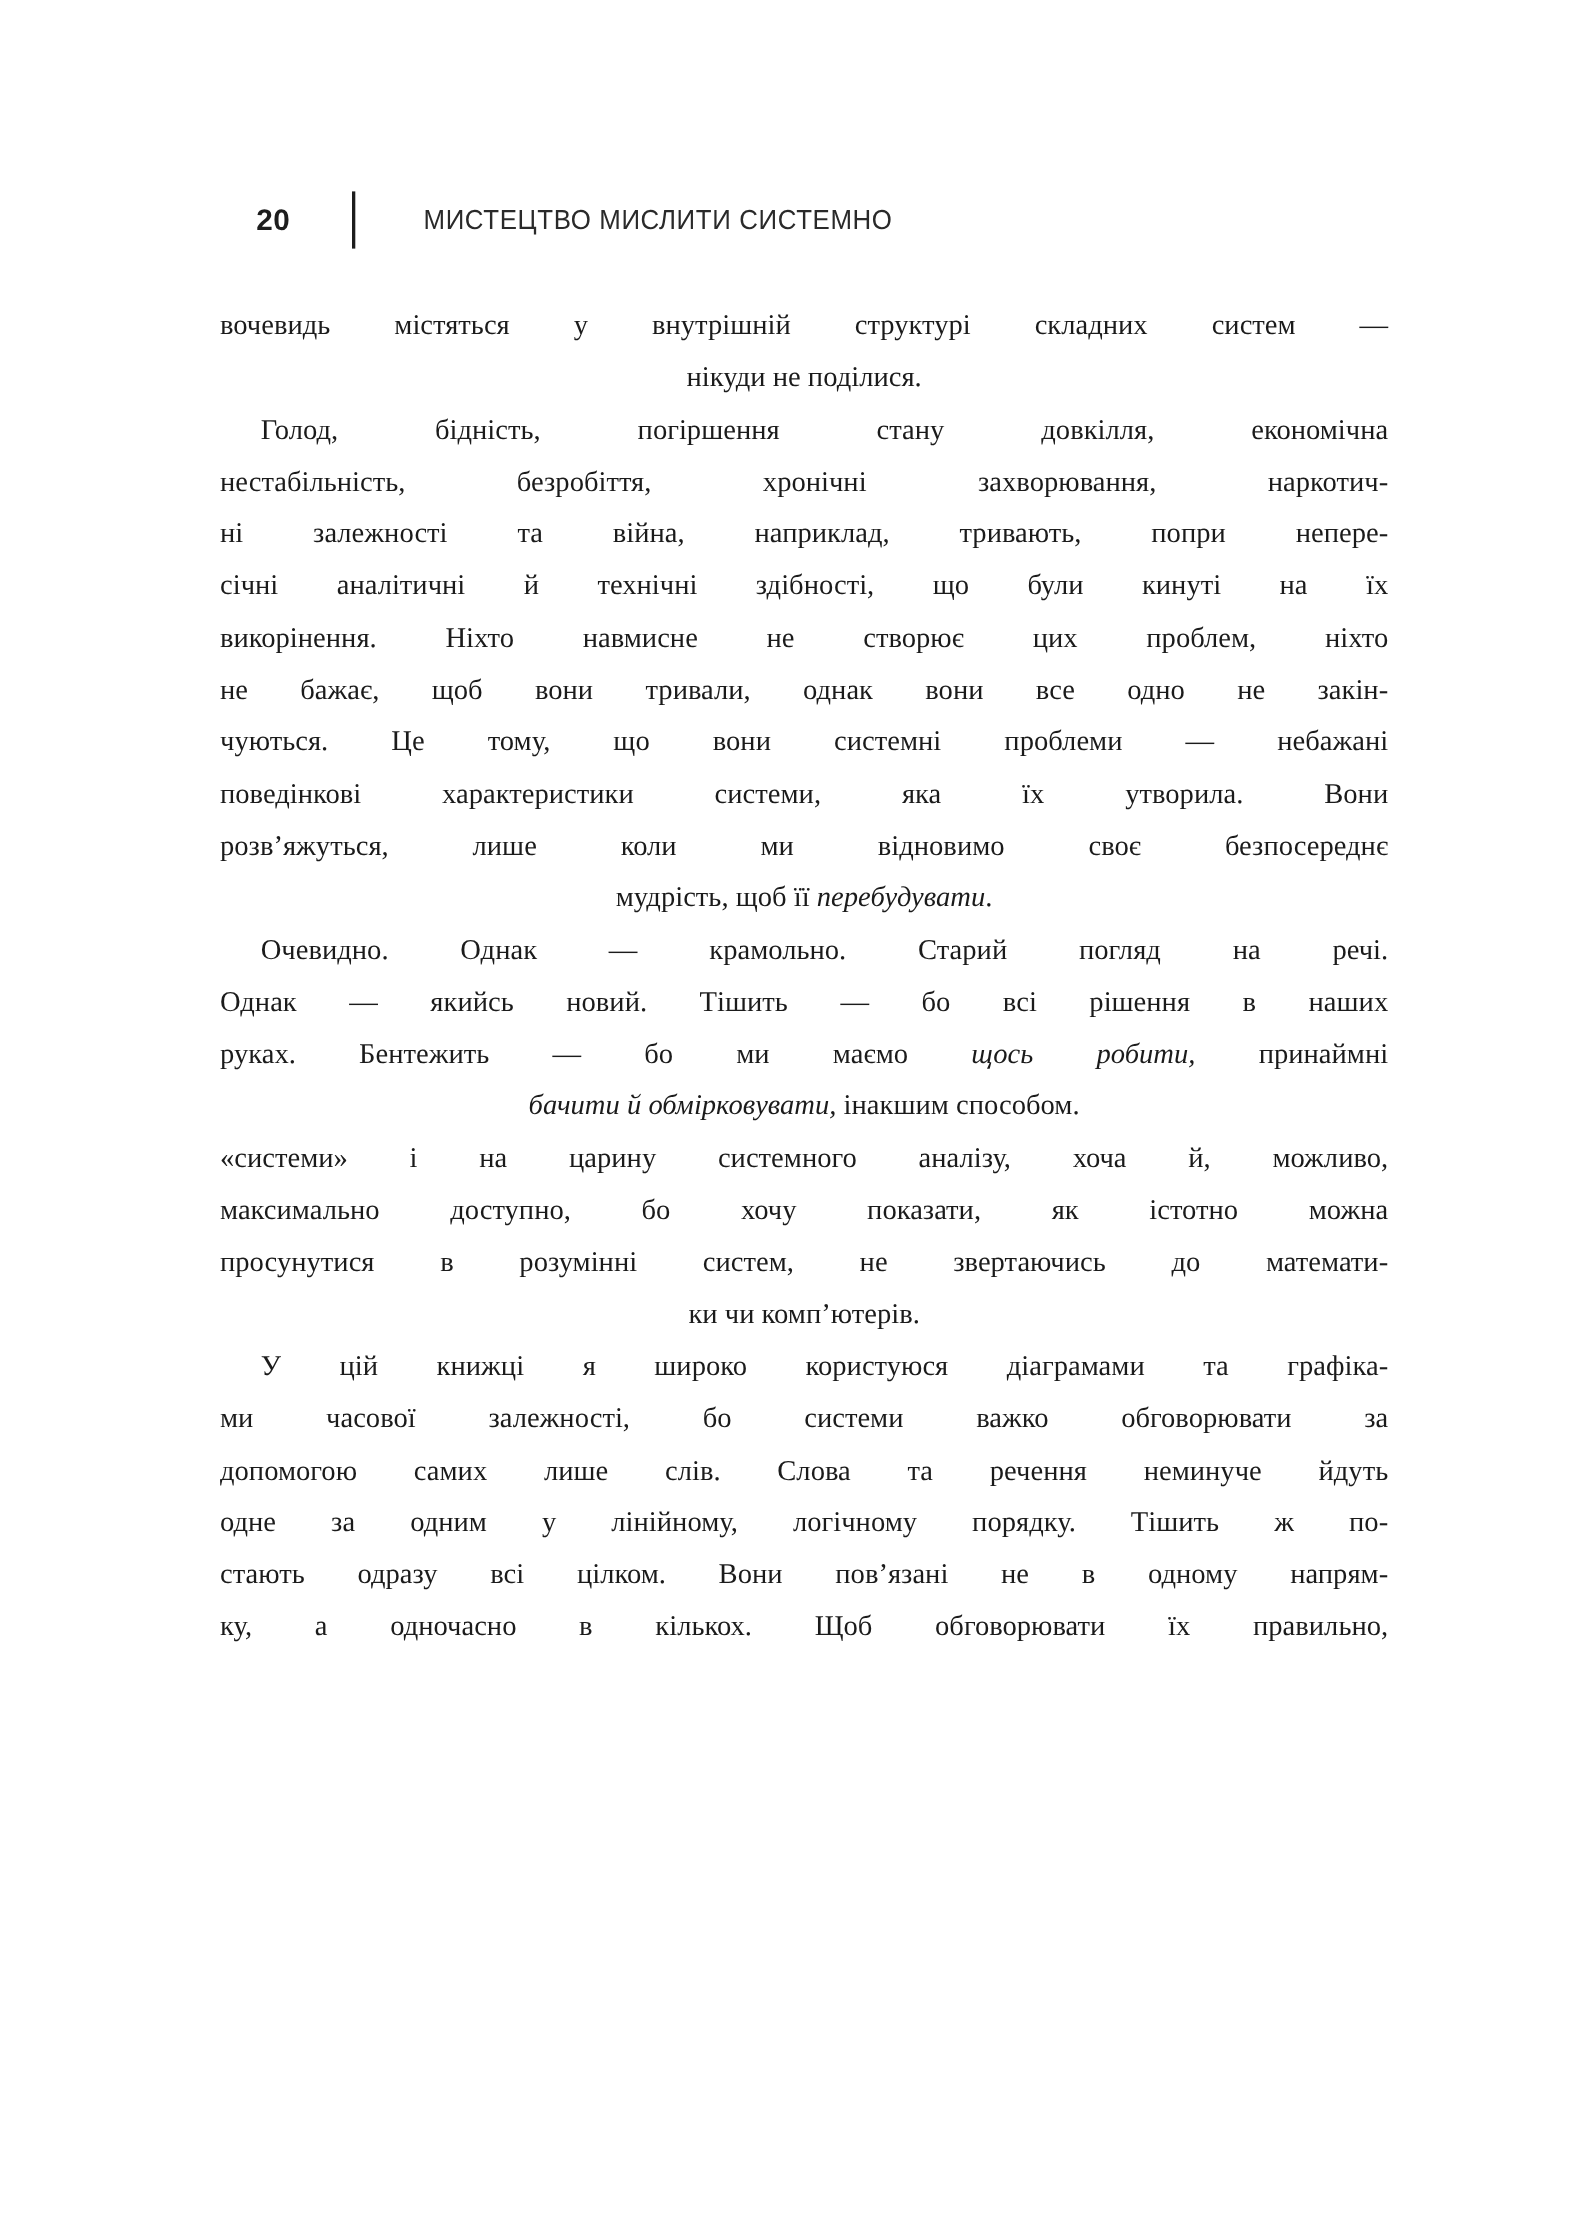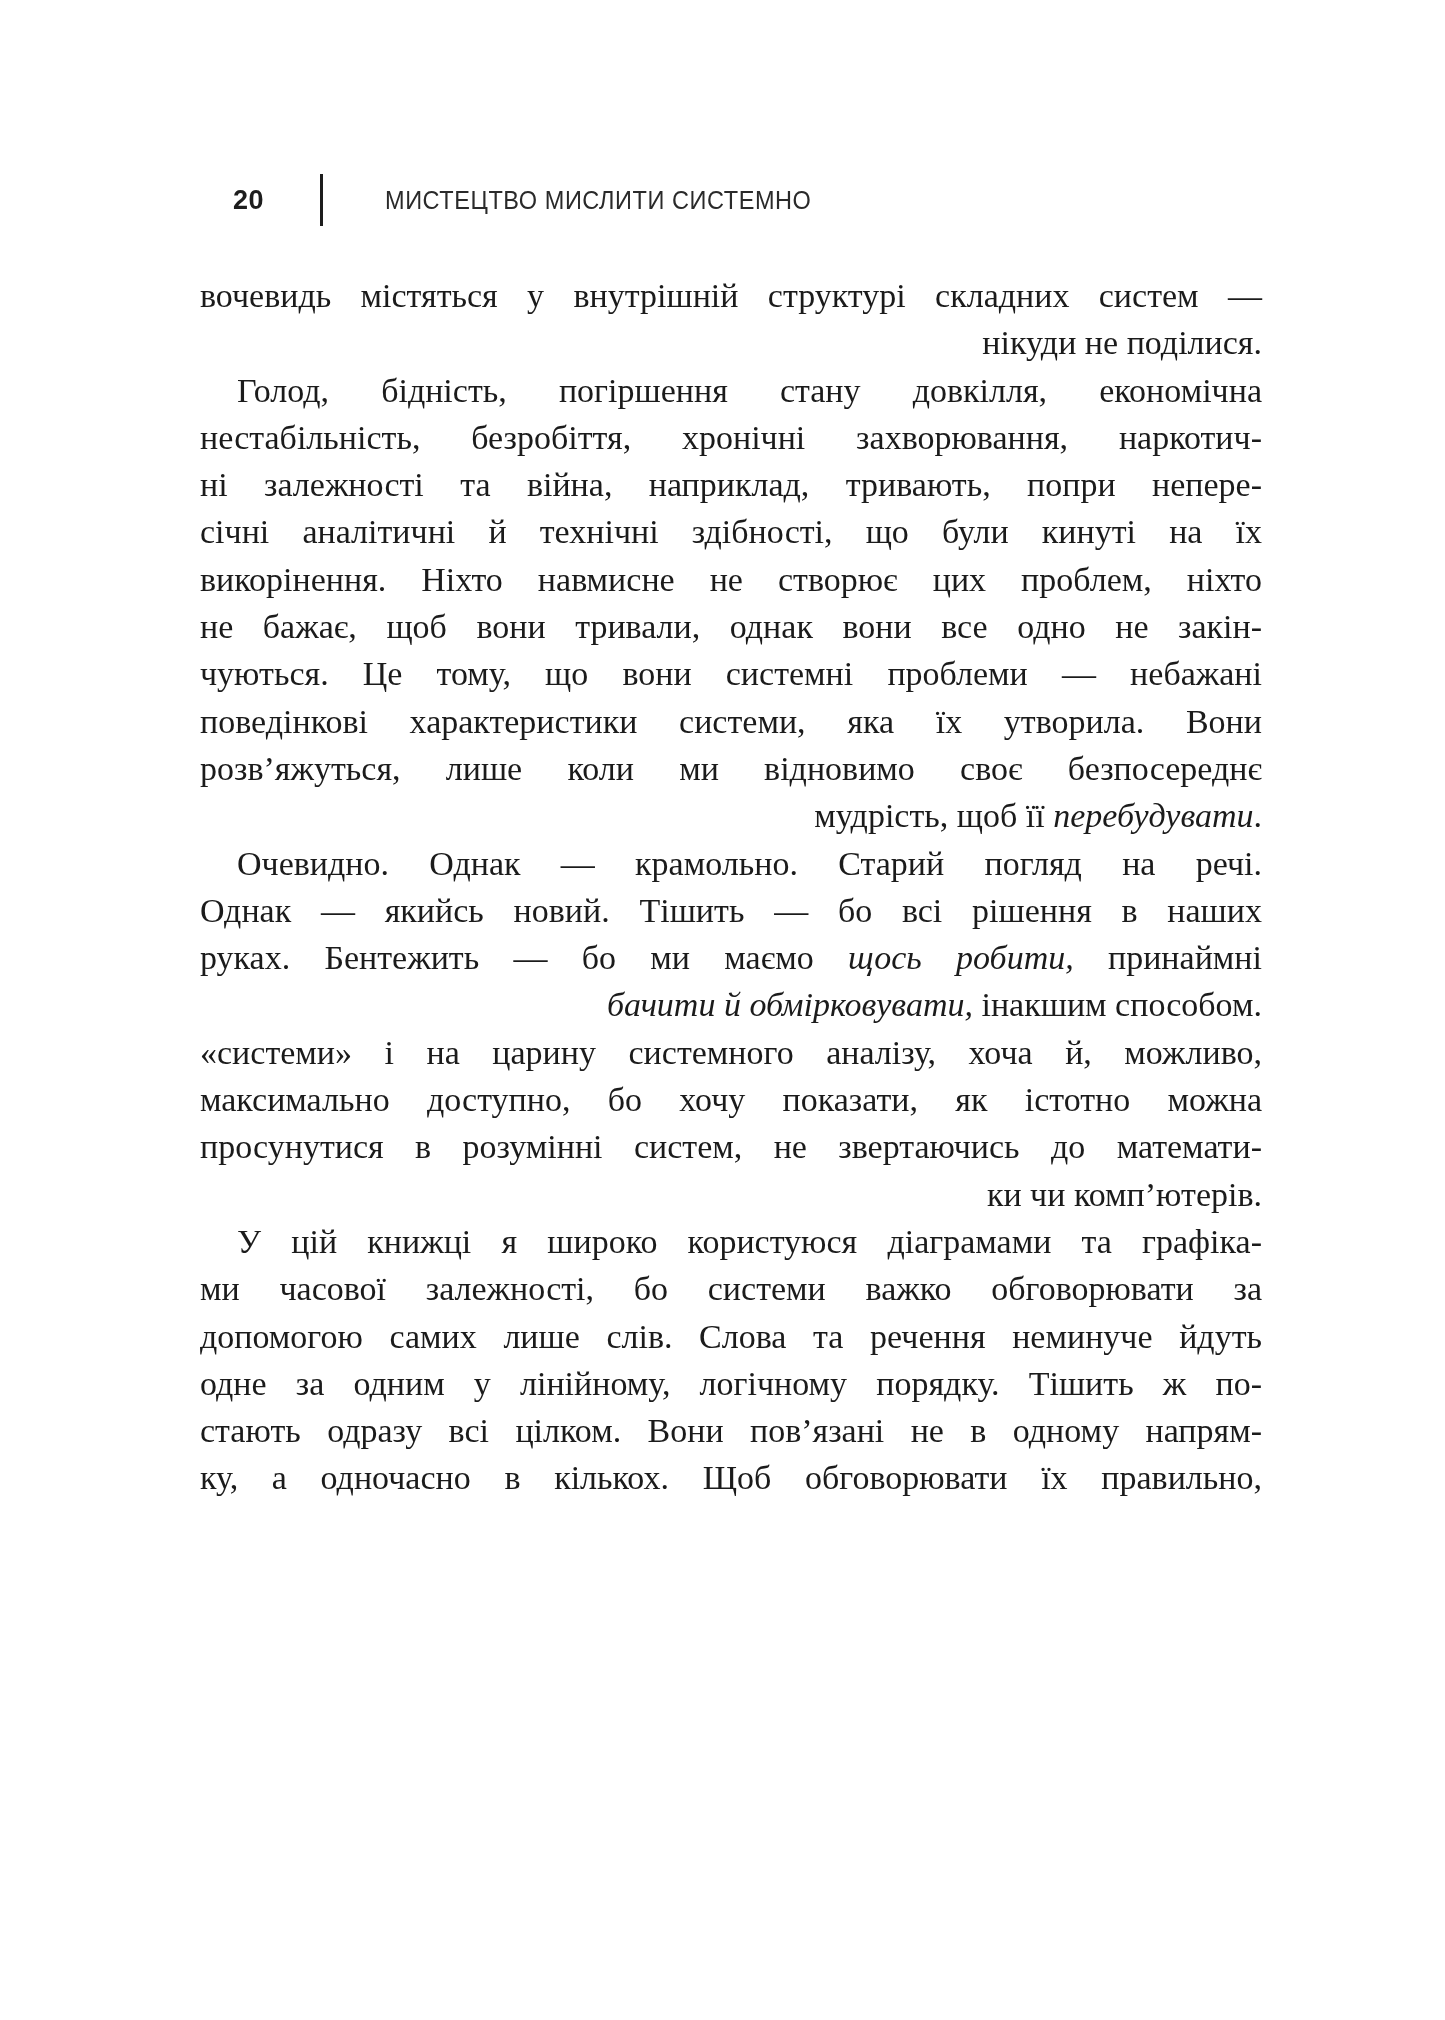--- a/index.html
+++ b/index.html
@@ -47,27 +47,27 @@
     transform-origin: left center;
     white-space: nowrap;
   }
   
   .body-text {
     position: absolute;
     left: 200px;
     top: 272px;
     width: 1062px;
     font-family: "Liberation Serif", "DejaVu Serif", serif;
-    font-size: 34px;
+    font-size: 26px;
     line-height: 47.3px;
     color: #1b1b1b;
   }
   .para { margin: 0; padding: 0; }
   .line {
-    text-align: right;
+    text-align: center;
     white-space: normal;
   }
   .line.just {
     text-align: justify;
     text-align-last: justify;
   }
   .line.first {
     text-indent: 37px;
   }
   .it { font-style: italic; }

